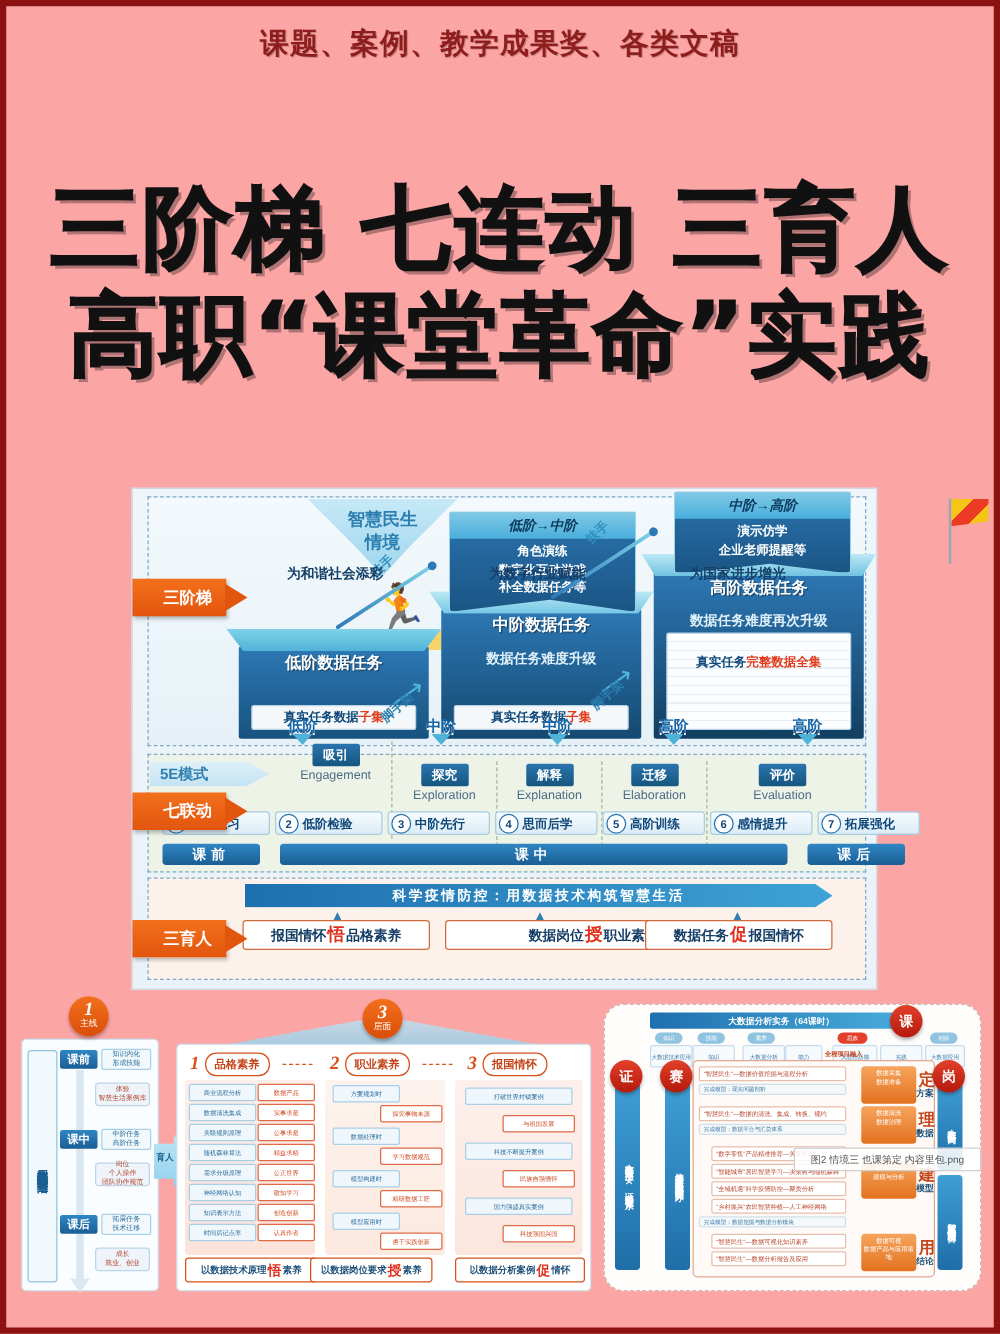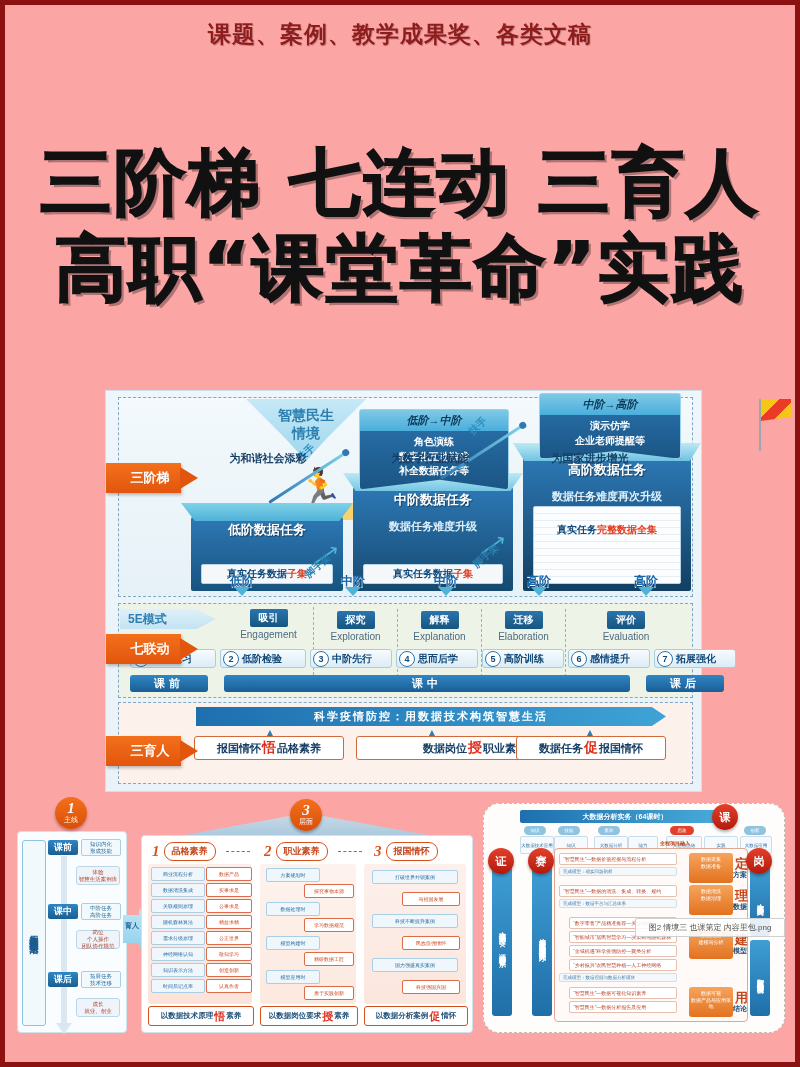--- a/index.html
+++ b/index.html
@@ -348,21 +348,21 @@
       <div class="stage-pill" style="left:316px;">中阶</div>
       <div class="stage-tri" style="left:320px;"></div>
       <div class="stage-pill" style="left:409px;">高阶</div>
       <div class="stage-tri" style="left:413px;"></div>
       <div class="stage-pill" style="left:516px;">高阶</div>
       <div class="stage-tri" style="left:520px;"></div>
     </div>
 
     <div class="fivee" style="top:218px;">5E模式</div>
 
-    <div class="bcell" style="left:118px;width:90px;top:216px;">
+    <div class="bcell" style="left:118px;width:90px;top:202px;">
       <div class="e-badge">吸引</div>
       <div class="e-en">Engagement</div>
     </div>
     <div class="bcell" style="left:208px;width:84px;top:218px;">
       <div class="e-badge">探究</div>
       <div class="e-en">Exploration</div>
     </div>
     <div class="bcell" style="left:292px;width:84px;top:218px;">
       <div class="e-badge">解释</div>
       <div class="e-en">Explanation</div>
@@ -511,21 +511,21 @@
       <div class="colbody cb2" style="left:118px;width:96px;">
         <div class="lbox" style="left:6px;top:4px;">方案规划时</div>
         <div class="rbox" style="left:44px;top:20px;width:48px;">探究事物本源</div>
         <div class="lbox" style="left:6px;top:38px;">数据处理时</div>
         <div class="rbox" style="left:44px;top:54px;width:48px;">学习数据规范</div>
         <div class="lbox" style="left:6px;top:72px;">模型构建时</div>
         <div class="rbox" style="left:44px;top:88px;width:48px;">精研数据工匠</div>
         <div class="lbox" style="left:6px;top:106px;">模型应用时</div>
         <div class="rbox" style="left:44px;top:122px;width:48px;">勇于实践创新</div>
       </div>
-      <div class="sumbar" style="left:118px;width:96px;">
+      <div class="sumbar" style="left:106px;width:96px;">
         <span>以数据岗位要求</span>
           <span class="em">授</span>
           <span>素养</span>
       </div>
 
       <div class="colhdr" style="left:232px;">
         <span class="idx">3</span>
         <span class="cap">报国情怀</span>
       </div>
       <div class="colbody cb3" style="left:222px;width:102px;">

